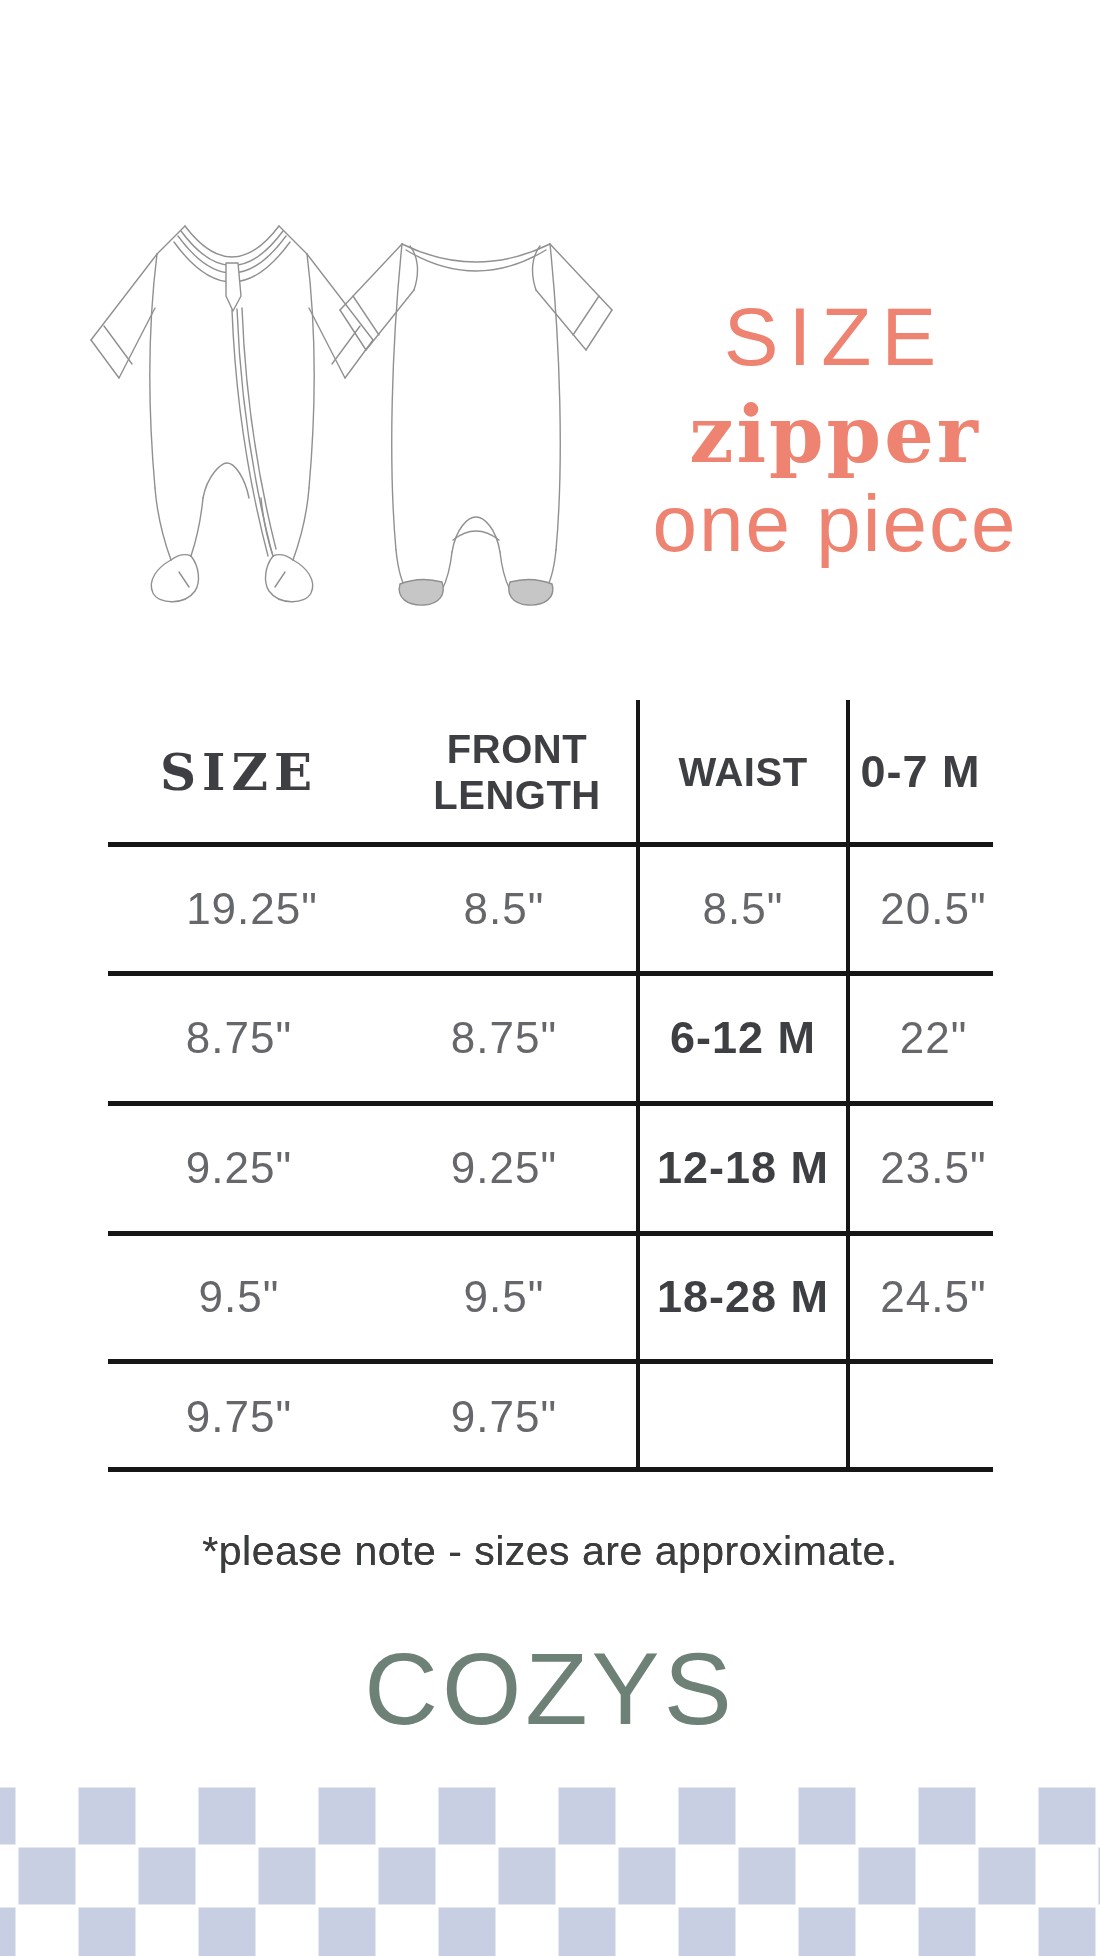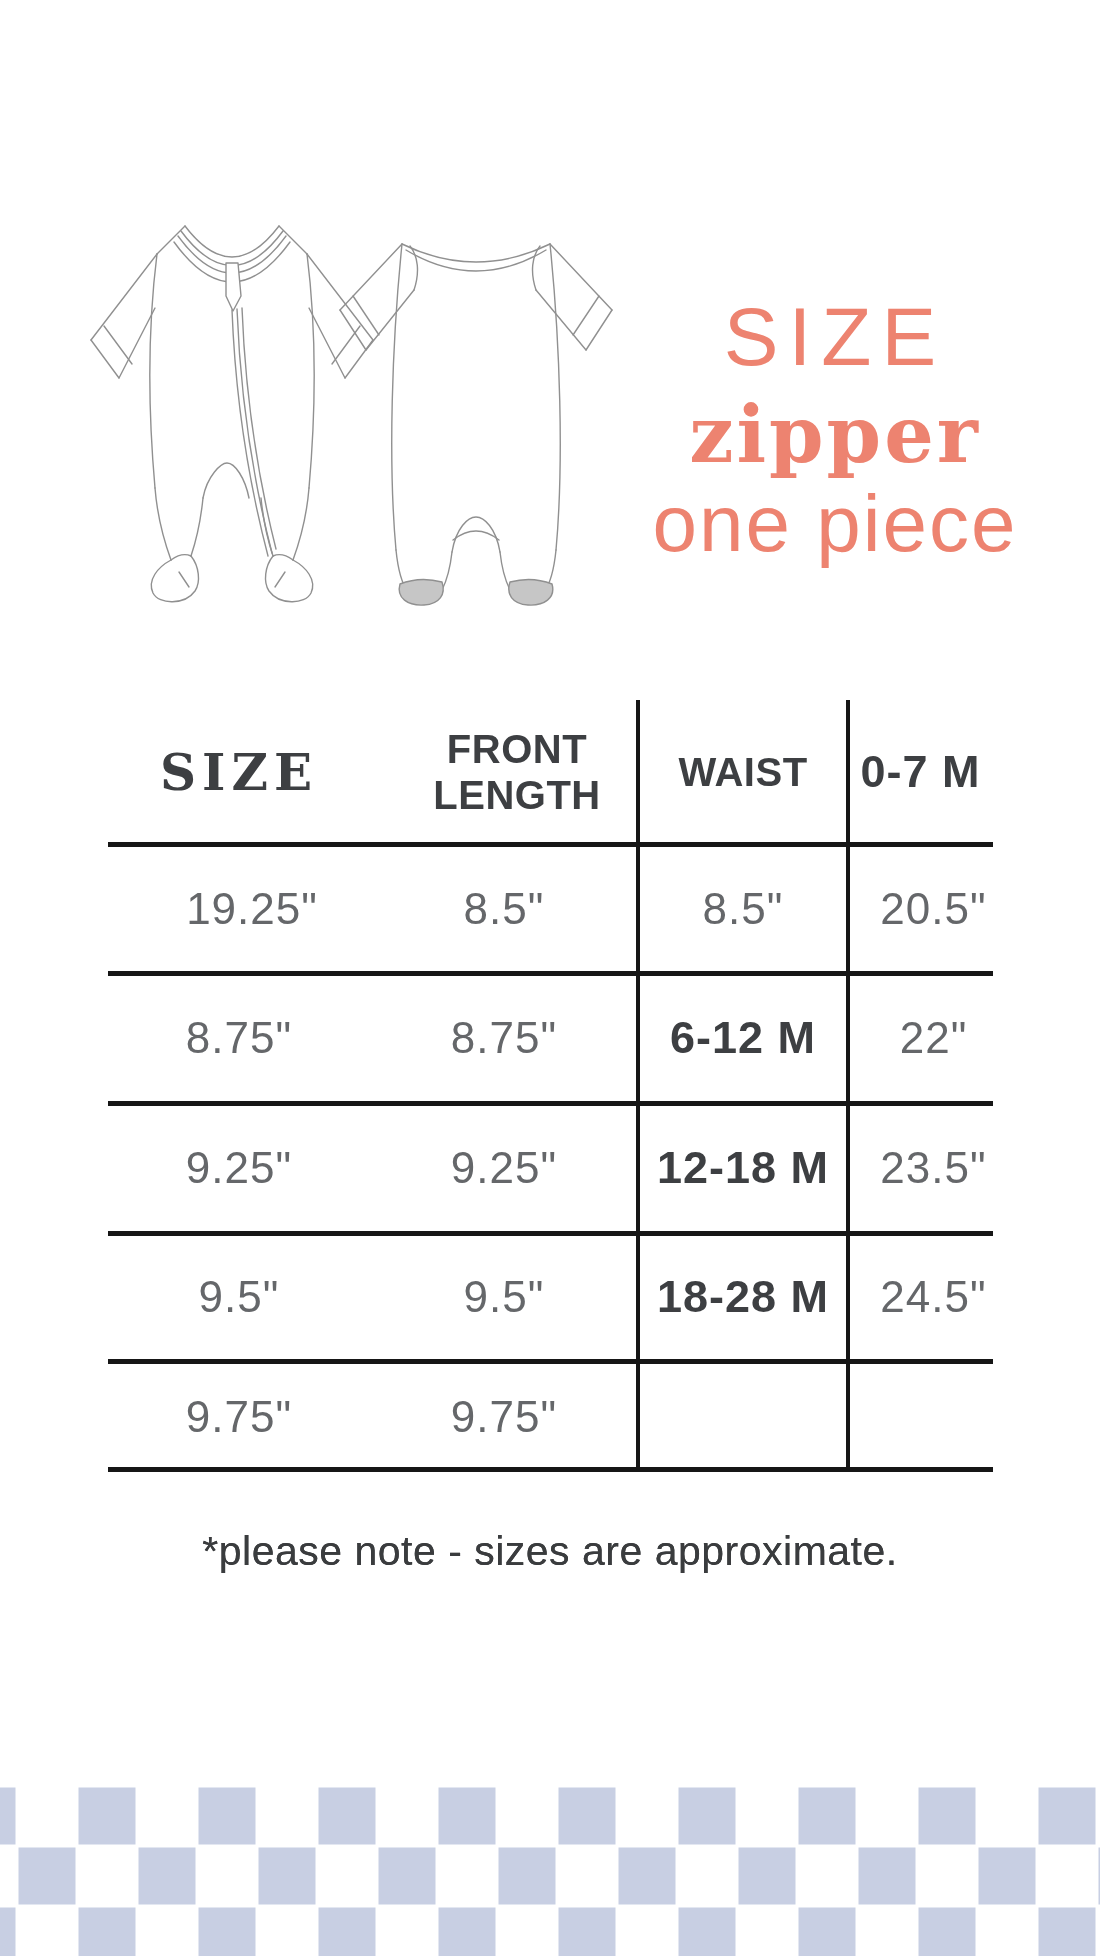--- a/index.html
+++ b/index.html
@@ -228,20 +228,21 @@
     <div class="hline" style="top:401px"></div>
     <div class="hline" style="top:531px"></div>
     <div class="hline" style="top:659px"></div>
     <div class="hline" style="top:767px"></div>
     <div class="vline" style="left:528px"></div>
     <div class="vline" style="left:738px"></div>
   </div>
 
   <div class="note">*please note - sizes are approximate.</div>
 
+  <div class="brand">COZYS</div>
 
   <div class="checker">
     <svg width="1100" height="170">
       <defs>
         <pattern id="chk" width="120" height="120" patternUnits="userSpaceOnUse" patternTransform="translate(-43,0)">
           <rect width="120" height="120" fill="#ffffff"></rect>
           <rect x="1.5" y="1.5" width="57" height="57" fill="#c8cfe3"></rect>
           <rect x="61.5" y="61.5" width="57" height="57" fill="#c8cfe3"></rect>
         </pattern>
       </defs>

